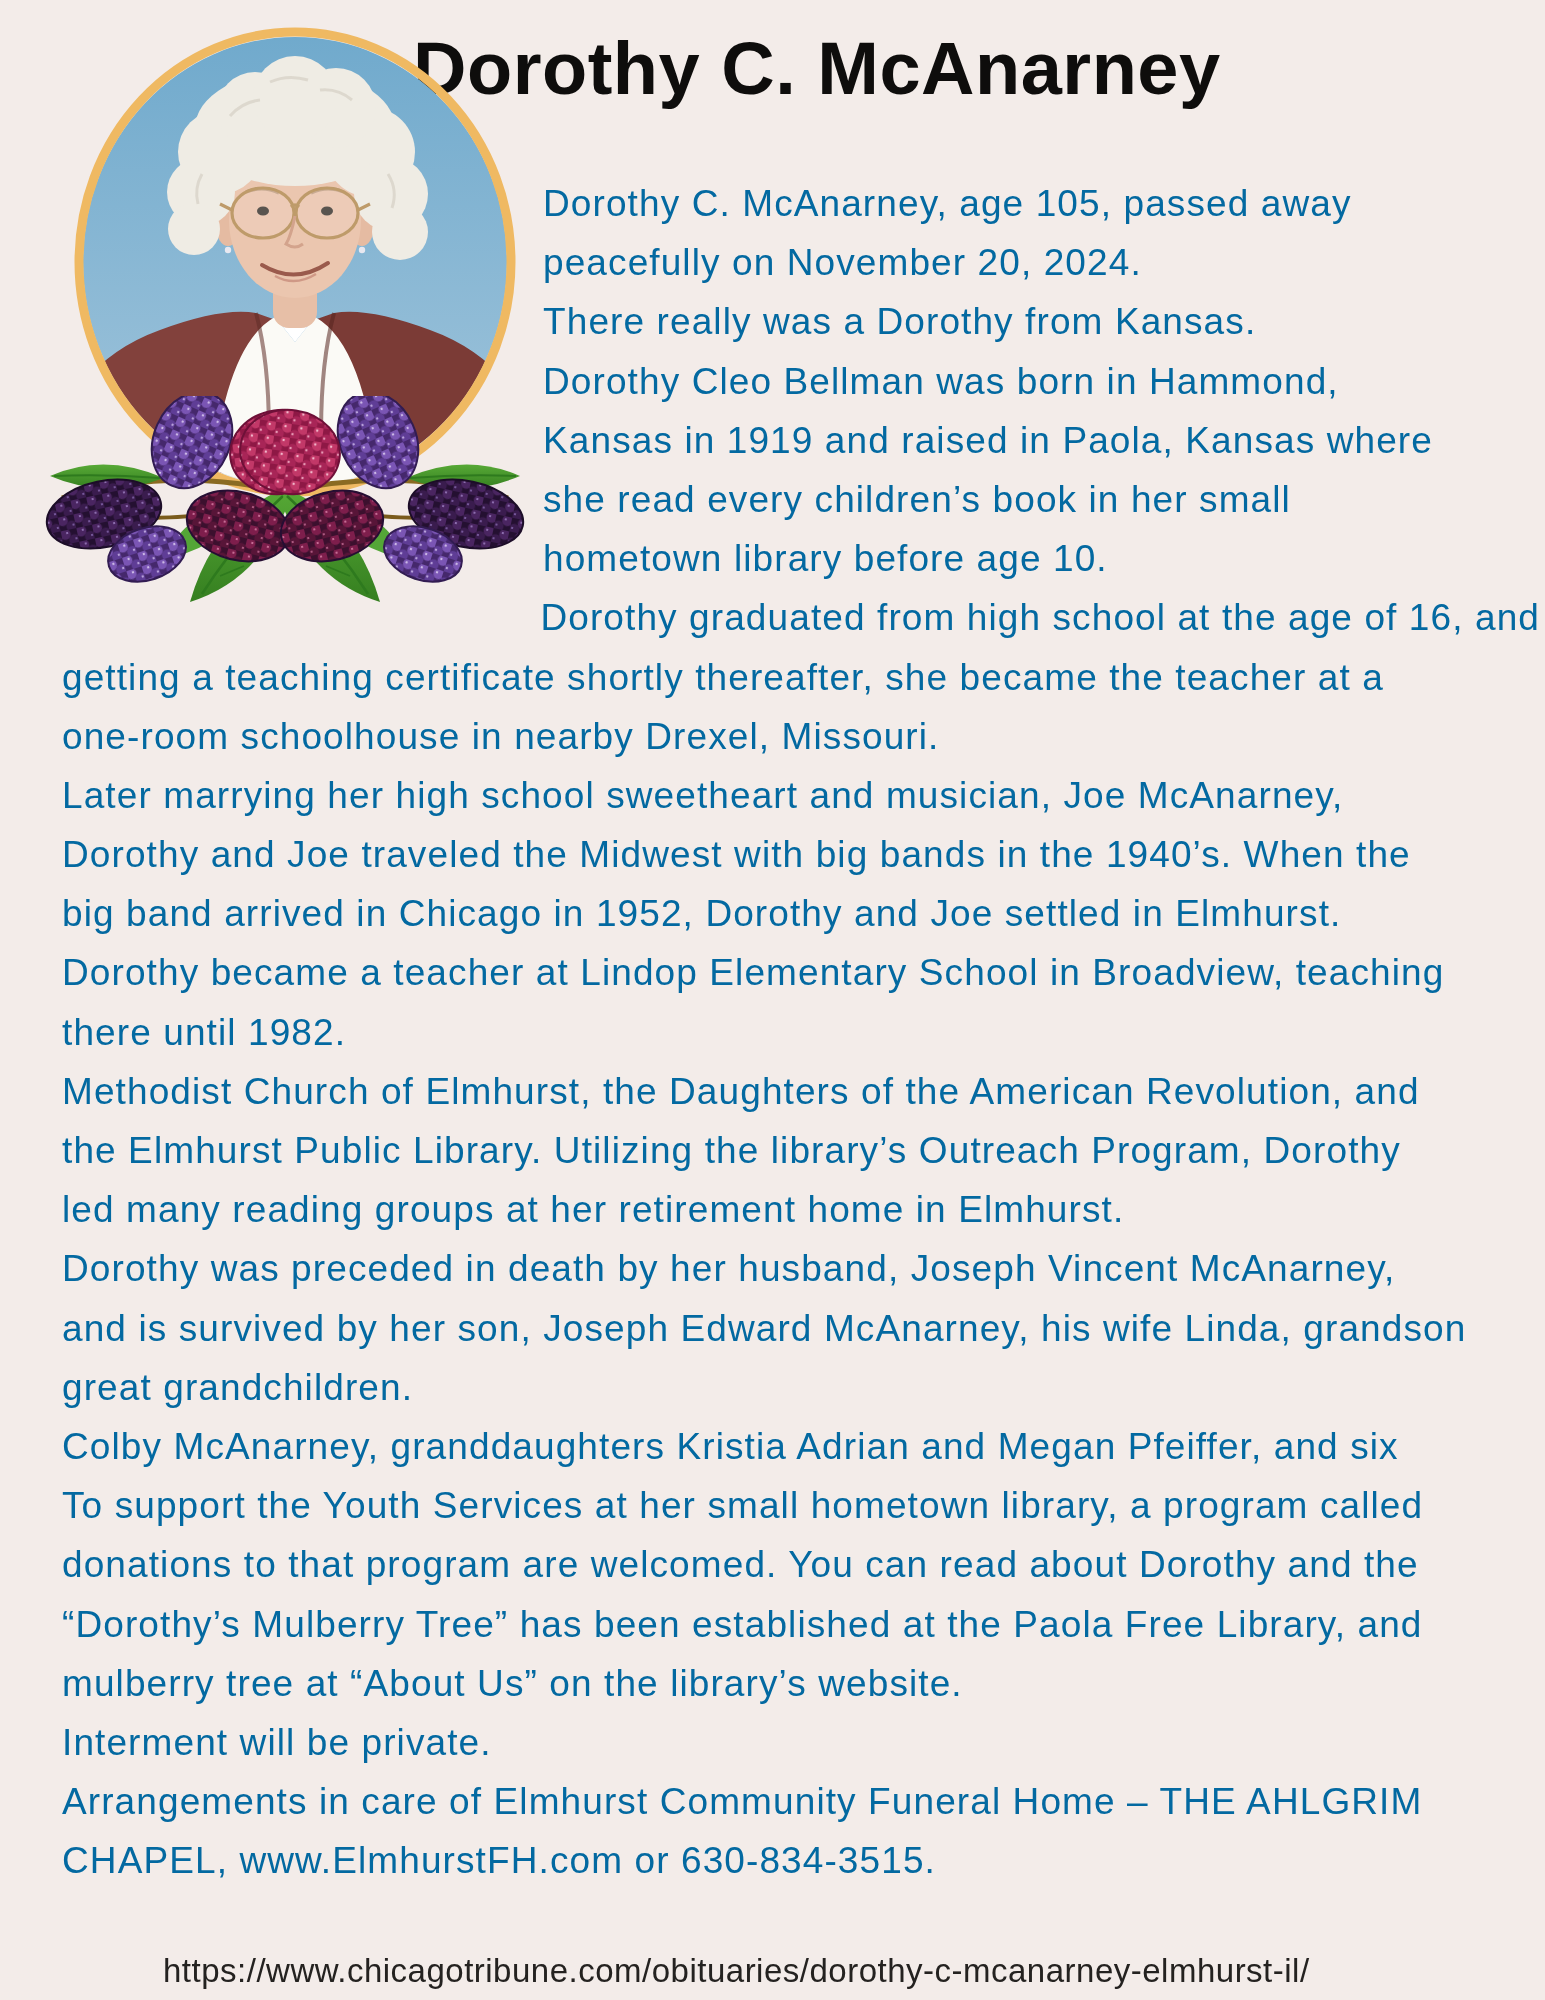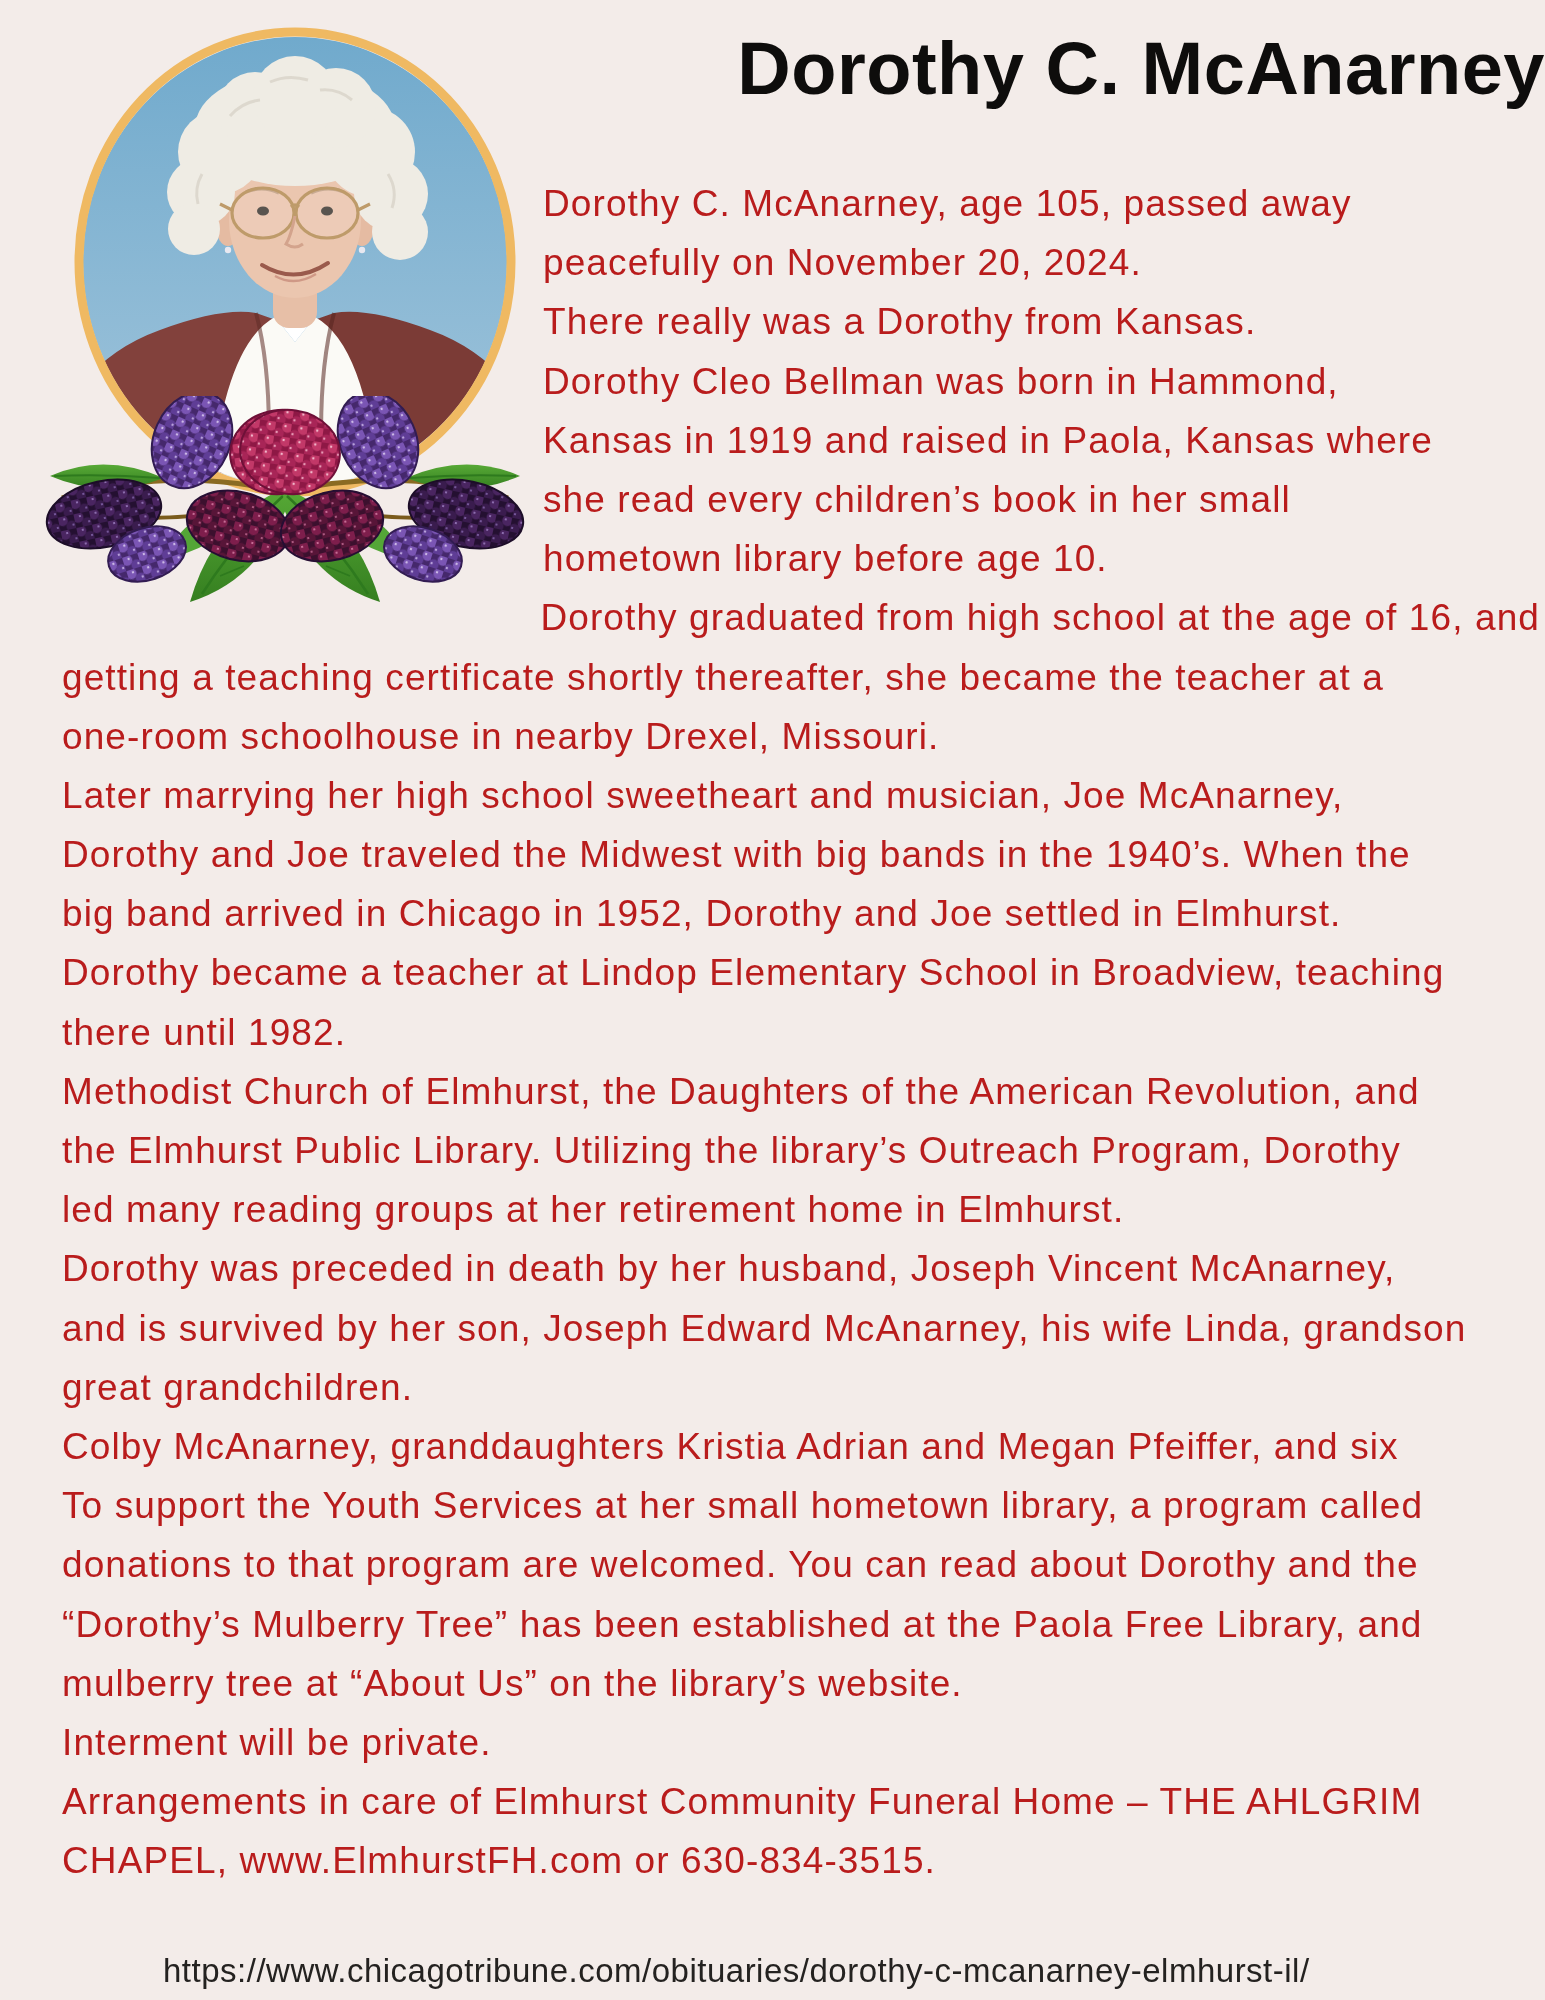--- a/index.html
+++ b/index.html
@@ -7,40 +7,40 @@
     position:relative;
     width:1545px;height:2000px;
     background:#F3ECE9;
     overflow:hidden;
     font-family:"Liberation Sans", sans-serif;
     color:#1C1A19;
   }
   .title{
     position:absolute;
     left:413px;top:26px;width:1132px;
-    text-align:right;
+    text-align:left;
     font-size:74px;
     font-weight:bold;
     letter-spacing:0.5px;
     color:#0E0D0C;
     white-space:nowrap;
   }
   .portrait{position:absolute;left:70px;top:24px;}
   .berries{position:absolute;left:42px;top:396px;}
   .textflow{
     position:absolute;
     left:62px;top:174px;width:1478px;
   }
   .line{
     height:59.2px;
     line-height:59.2px;
     font-size:37px;
     letter-spacing:1.1px;
     white-space:nowrap;
-    color:#b91c1c;
+    color:#0369a1;
   }
   .line.intro{padding-left:481px;}
   .line.wrap{padding-left:390px;text-align:right;}
   .source{
     position:absolute;
     left:163px;top:1952px;
     font-size:33px;
     letter-spacing:0.5px;
     white-space:nowrap;
     color:#242220;

